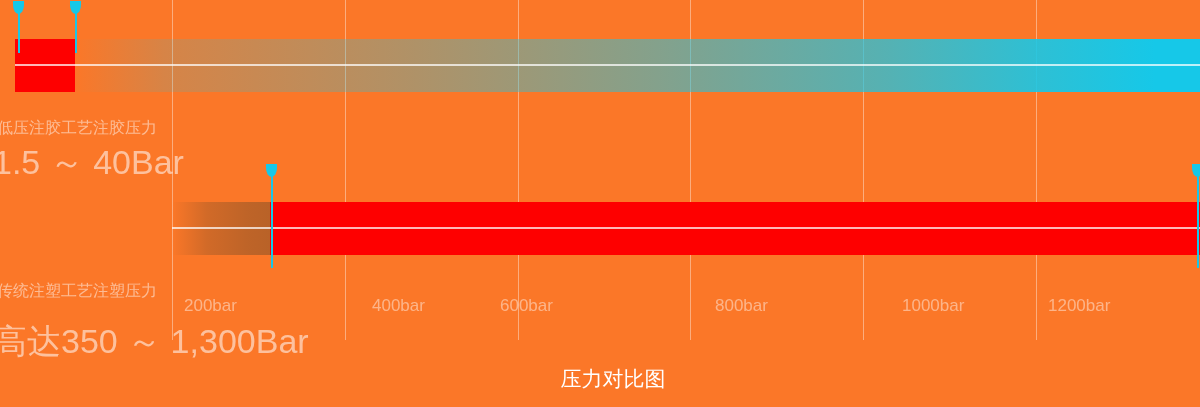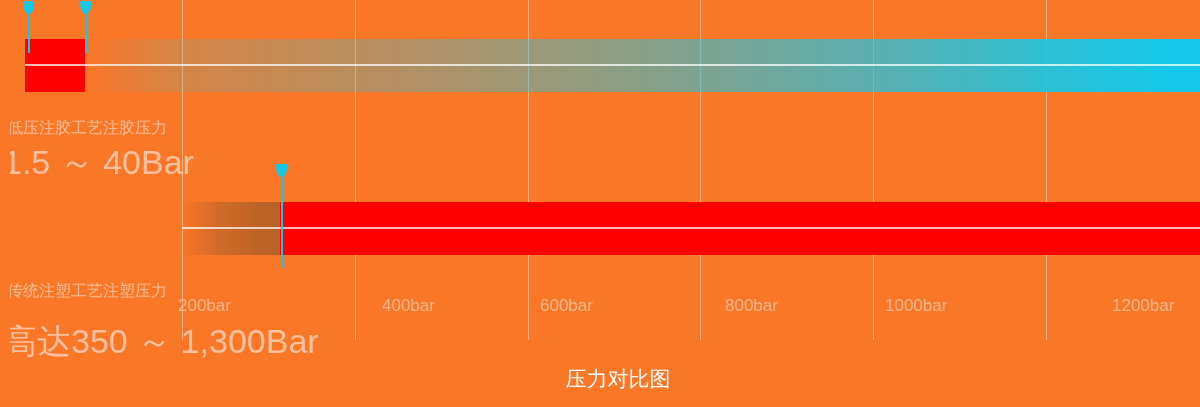--- a/index.html
+++ b/index.html
@@ -12,21 +12,20 @@
     height: 407px;
     overflow: hidden;
     font-family: "Liberation Sans", "DejaVu Sans", sans-serif;
     position: relative;
   }
   #stage {
     position: absolute;
     inset: 0;
     background: #fb7728;
     overflow: hidden;
-    margin-left: 10px;
   }
 
   
   .gridline {
     position: absolute;
     top: 0;
     width: 1px;
     height: 340px;
     background: rgba(255,255,255,0.40);
   }
@@ -178,22 +177,22 @@
     <div class="stem" style="height:92px"></div>
   </div>
   <div class="pin" style="left:1192px; top:164px;">
     <div class="head"></div>
     <div class="stem" style="height:92px"></div>
   </div>
 
   <div class="annot annot-title" style="left:-3px; top:281px;">传统注塑工艺注塑压力</div>
   <div class="annot annot-value" style="left:-7px; top:320px;">高达350 ～ 1,300Bar</div>
 
-  <div class="tick-label" style="left:168px">200bar</div>
+  <div class="tick-label" style="left:184px">200bar</div>
   <div class="tick-label" style="left:372px">400bar</div>
-  <div class="tick-label" style="left:530px">600bar</div>
+  <div class="tick-label" style="left:500px">600bar</div>
   <div class="tick-label" style="left:715px">800bar</div>
-  <div class="tick-label" style="left:875px">1000bar</div>
-  <div class="tick-label" style="left:1102px">1200bar</div>
+  <div class="tick-label" style="left:902px">1000bar</div>
+  <div class="tick-label" style="left:1048px">1200bar</div>
 
   <div class="caption">压力对比图</div>
 
 </div>
 
 </body></html>

